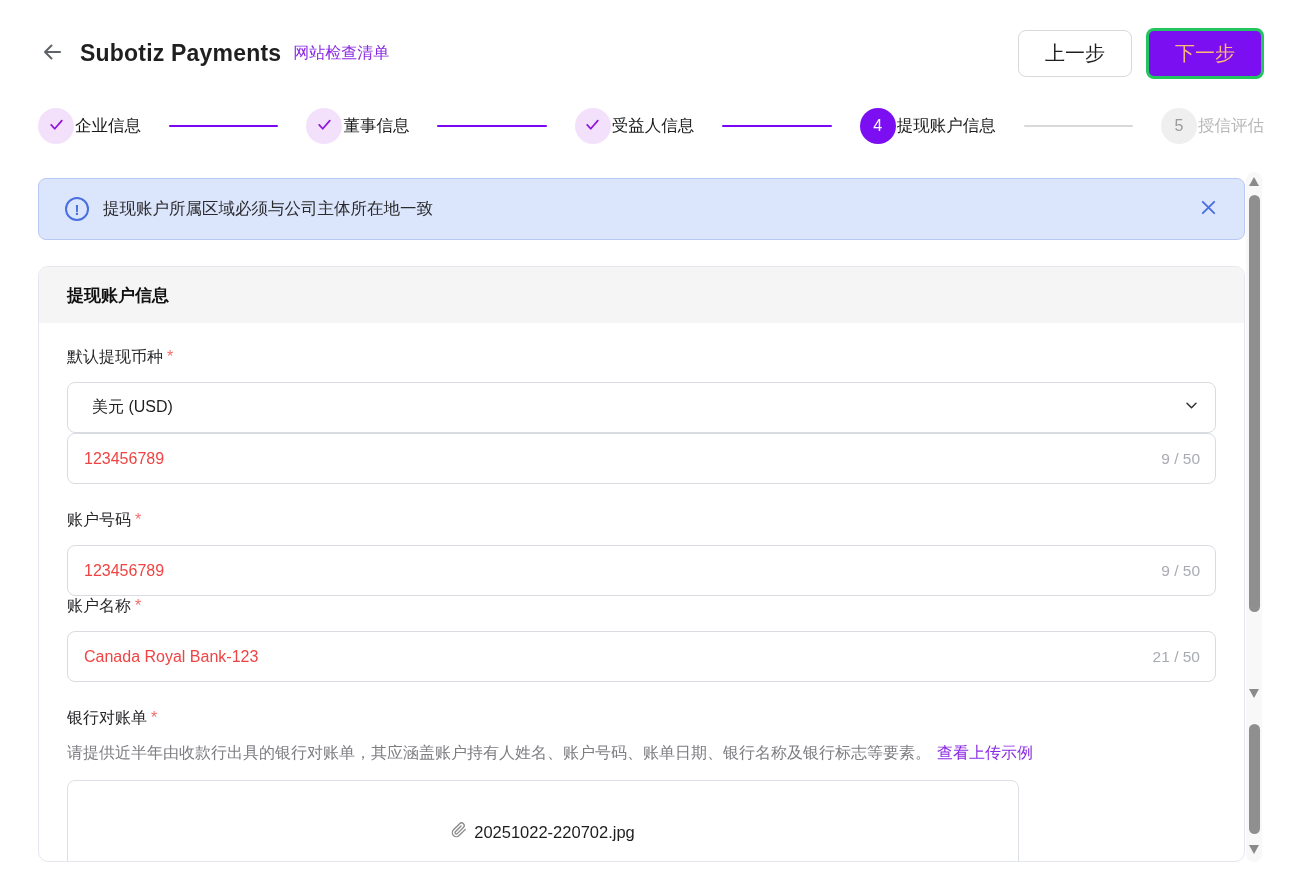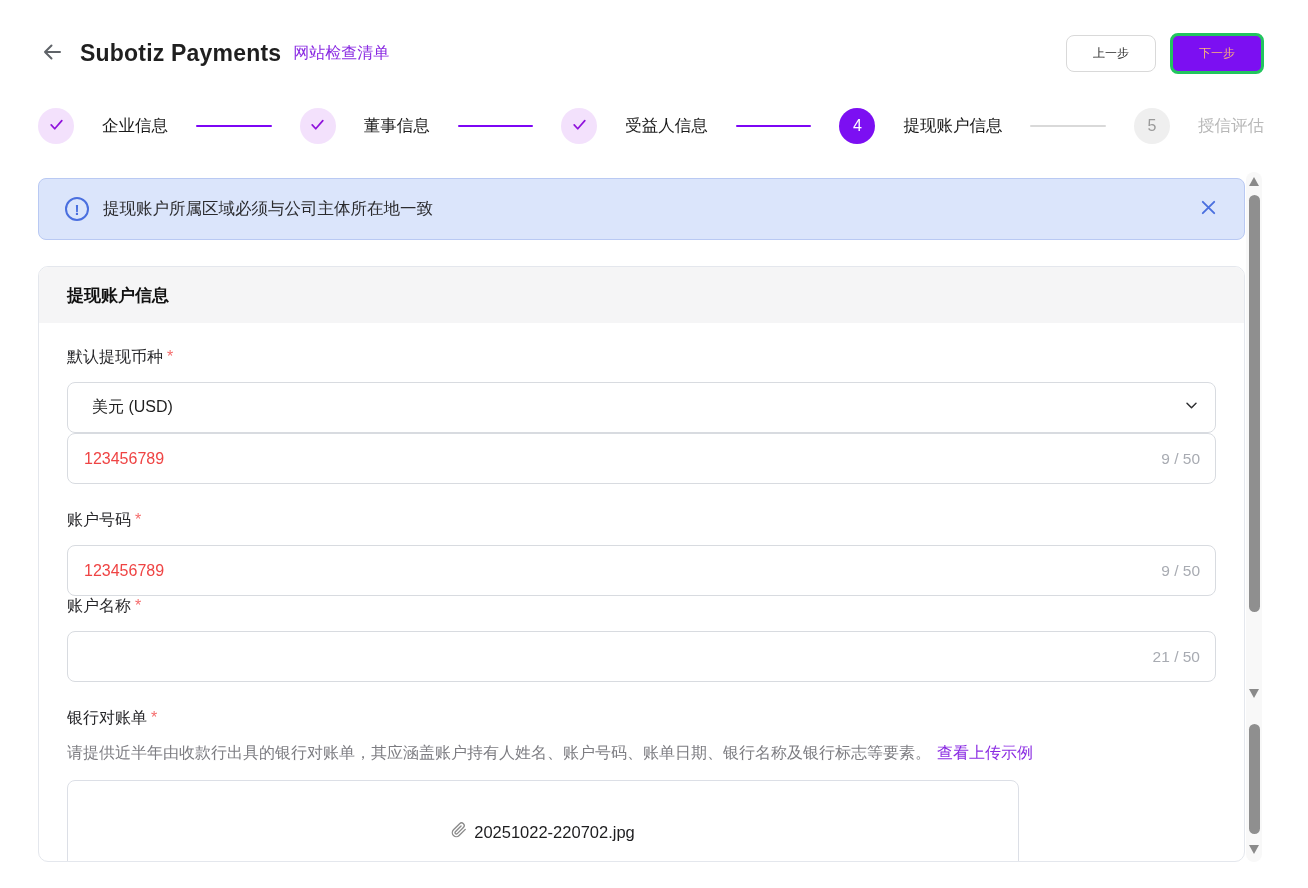--- a/index.html
+++ b/index.html
@@ -6,32 +6,32 @@
   html,body { width:1308px; height:888px; overflow:hidden; background:#ffffff;
     font-family:"Liberation Sans","DejaVu Sans",sans-serif; color:#1f1f1f; }
   .page { position:relative; width:1308px; height:888px; padding:30px 0 0 38px; }
 
   
   .header { display:flex; align-items:center; width:1226px; height:46px; }
   .back-btn { width:28px; height:28px; border:none; background:none; cursor:pointer; display:flex; align-items:center; justify-content:center; }
   .title { font-size:23px; font-weight:700; margin-left:14px; letter-spacing:.2px; }
   .header-link { font-size:16px; color:#8a2be2; margin-left:12px; text-decoration:none; }
   .header-spacer { flex:1; }
-  .btn { font-size:12px; border-radius:8px; cursor:pointer; padding:9px 26px; font-family:inherit; }
+  .btn { font-size:20px; border-radius:8px; cursor:pointer; padding:9px 26px; font-family:inherit; }
   .btn-outline { background:#fff; border:1px solid #d9d9d9; color:#1f1f1f; margin-right:14px; }
   .btn-primary { background:#7c0ff2; border:3px solid #22c55e; color:#fdba74; }
 
   
   .stepper { display:flex; align-items:center; width:1226px; margin-top:26px; height:48px; }
   .step { display:flex; align-items:center; flex-shrink:0; }
   .step-circle { width:36px; height:36px; border-radius:50%; display:flex; align-items:center; justify-content:center; font-size:16px; }
   .step.done .step-circle { background:#f3e1fc; }
   .step.active .step-circle { background:#7c0ff2; color:#fff; }
   .step.pending .step-circle { background:#efefef; color:#9a9a9a; }
-  .step-label { margin-left:28px; font-size:16.5px; color:#1a1a1a; white-space:nowrap; }
+  .step-label { margin-left:1px; font-size:16.5px; color:#1a1a1a; white-space:nowrap; }
   .step.pending .step-label { color:#b8b8b8; }
   .connector { height:2px; flex:1; margin:0 28px; background:#7d05f5; border-radius:2px; min-width:40px; }
   .connector.gray { background:#d9d9d9; }
 
   
   .alert { width:1207px; height:62px; margin-top:28px; background:#dbe5fb; border:1px solid #b9c9f3;
     border-radius:8px; display:flex; align-items:center; padding:0 22px 0 26px; }
   .alert-icon { width:24px; height:24px; border:2px solid #4a6fdf; border-radius:50%; color:#4a6fdf;
     font-weight:700; font-size:15px; display:flex; align-items:center; justify-content:center; flex-shrink:0; }
   .alert-text { font-size:16.5px; color:#2b2b2e; margin-left:14px; flex:1; }
@@ -188,20 +188,21 @@
           <div class="control">
             <input type="text" value="123456789" style="">
             <span class="counter">9 / 50</span>
           </div>
         </div>
         <div>
           <div class="field-label">
             <span>账户名称</span><span class="req">*</span>
           </div>
           <div class="control">
+            <input type="text" value="Canada Royal Bank-123" style="">
             <span class="counter">21 / 50</span>
           </div>
         </div>
       </div>
 
       <div>
         <div class="field-label" style="">
           <span>银行对账单</span><span class="req">*</span>
         </div>
         <div class="desc-line">

